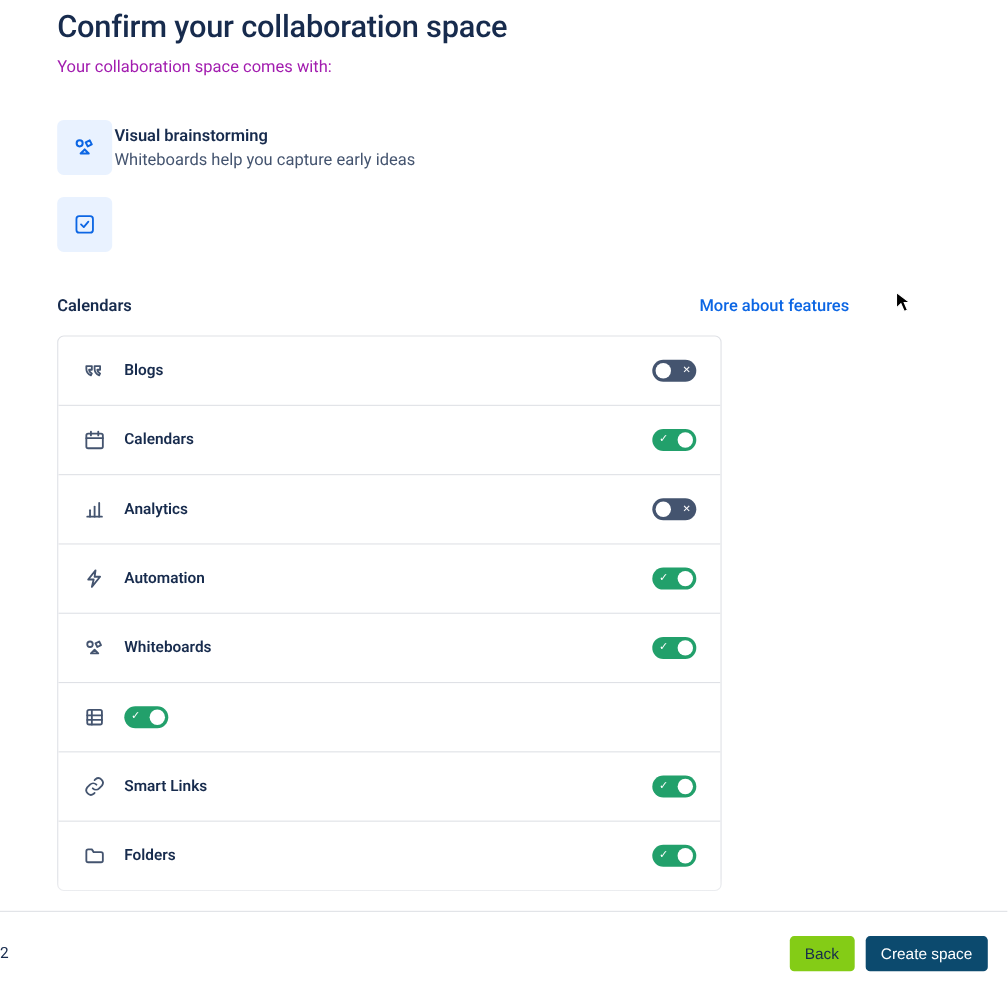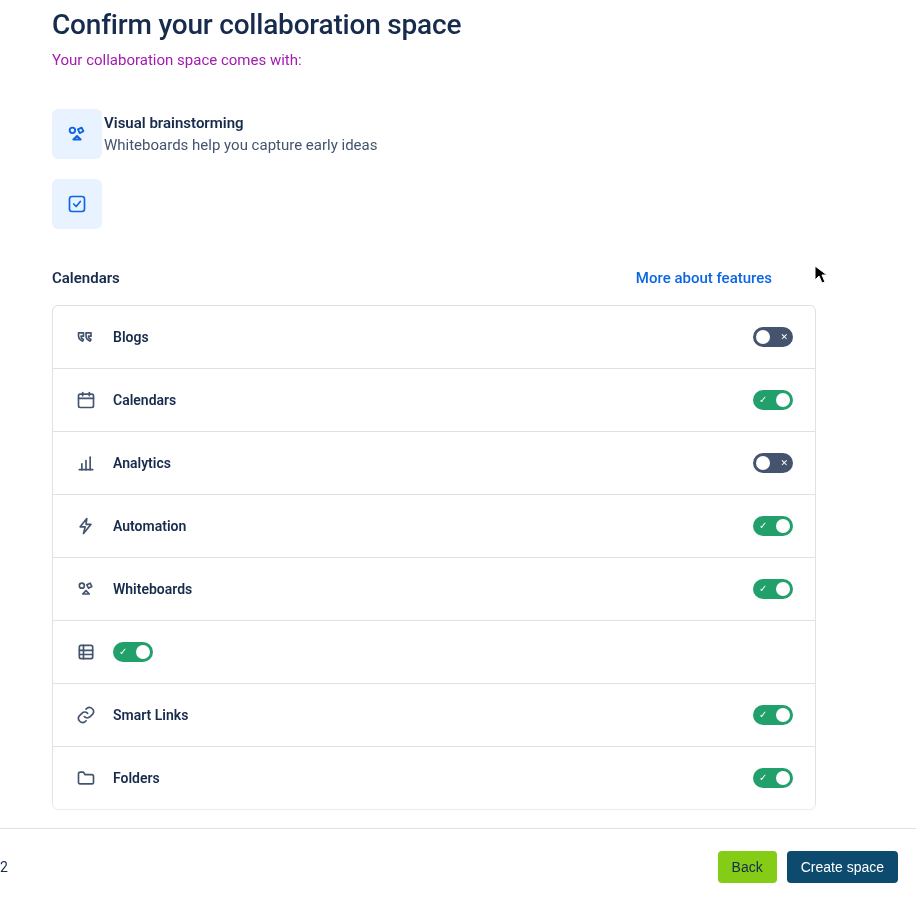--- a/index.html
+++ b/index.html
@@ -71,21 +71,21 @@
     font-weight: 600;
     color: #172B4D;
   }
   .more-link {
     font-size: 15px;
     color: #0C66E4;
     text-decoration: none;
     font-weight: 500;
   }
   .features-table {
-    width: 764px;
+    width: 604px;
     border: 1px solid #DFE1E6;
     border-radius: 6px;
     overflow: hidden;
   }
   .feature-row {
     display: flex;
     align-items: center;
     padding: 20px 22px;
     border-bottom: 1px solid #DFE1E6;
     gap: 16px;

